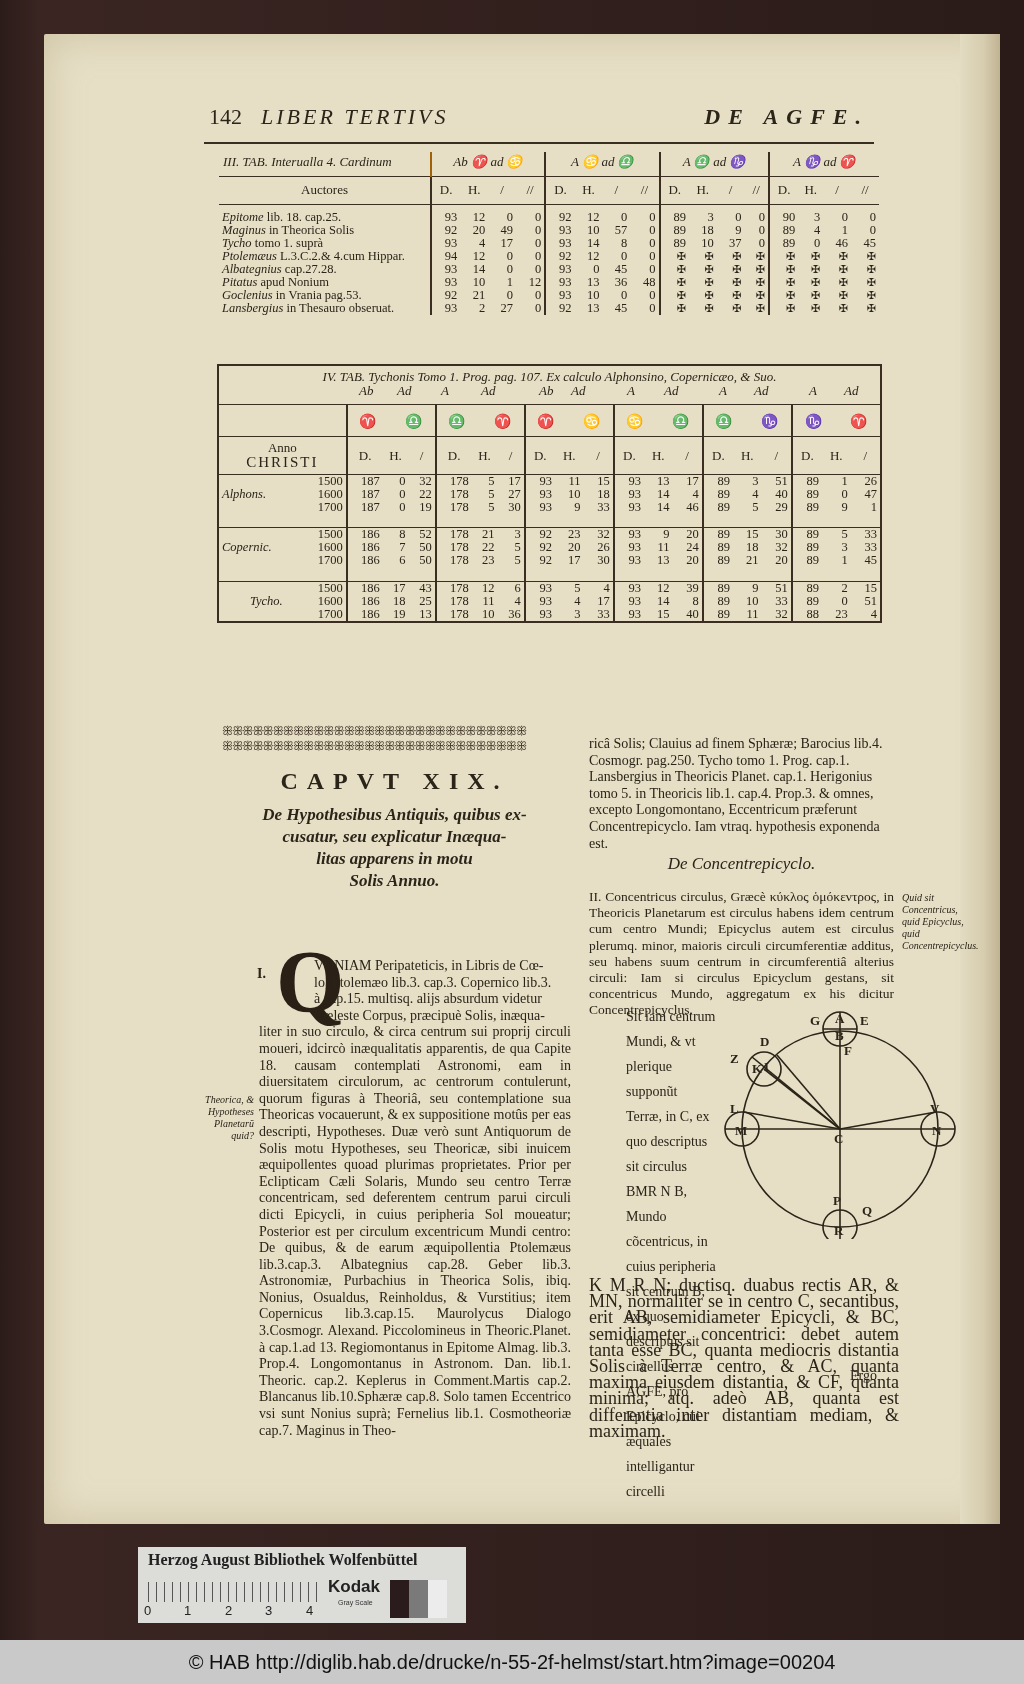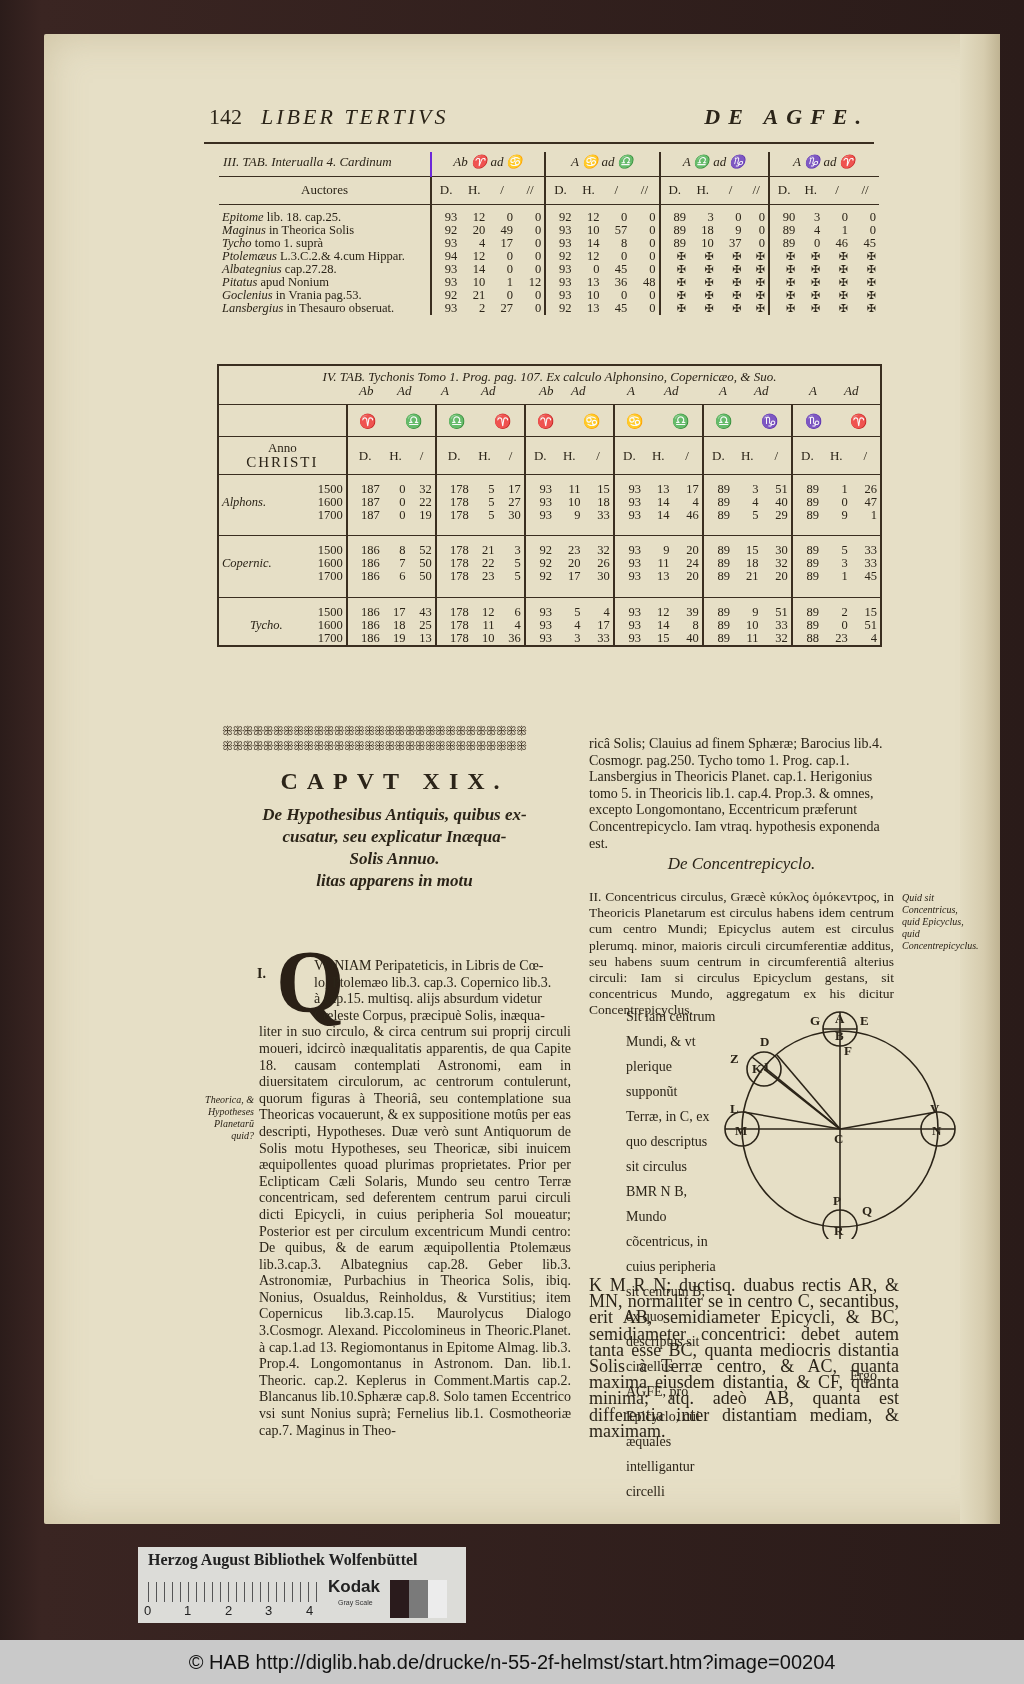--- a/index.html
+++ b/index.html
@@ -15,40 +15,40 @@
   .running-head .subject { position: absolute; right: 0; top: 0; font-weight: bold; letter-spacing: 8px; }
   .rule { position: absolute; height: 2px; background: #3a2e20; }
 
   
   table { border-collapse: collapse; }
   .tab3 { position: absolute; left: 175px; top: 118px; width: 660px; font-size: 12.5px; }
   .tab3 td, .tab3 th { padding: 0 3px; line-height: 13px; text-align: right; font-weight: normal; }
   .tab3 .auth { text-align: left; width: 212px; border-right: 2px solid #3a2e20; white-space: nowrap; }
   .tab3 .grp { border-right: 2px solid #3a2e20; }
   .tab3 .gh { text-align: center; font-style: italic; font-size: 13px; padding: 3px 0 8px; border-bottom: 1px solid #3a2e20; }
-  .tab3 .title { text-align: left; font-style: italic; font-size: 13px; border-bottom: 1px solid #3a2e20; padding: 3px 4px 8px; border-right: 2px solid #6d28d9; }
+  .tab3 .title { text-align: left; font-style: italic; font-size: 13px; border-bottom: 1px solid #3a2e20; padding: 3px 4px 8px; border-right: 2px solid #a16207; }
   .tab3 .unit { text-align: center; font-size: 13px; padding: 6px 2px 8px; border-bottom: 1px solid #3a2e20; }
   .tab3 .auh { text-align: center; font-size: 13px; padding: 6px 0 8px; border-bottom: 1px solid #3a2e20; border-right: 2px solid #3a2e20; }
   .tab3 tbody tr:first-child td { padding-top: 6px; }
   .it { font-style: italic; }
   .cross { font-size: 11px; }
 
   
   .tab4 { position: absolute; left: 173px; top: 330px; width: 665px; font-size: 12.5px; border-left: 2px solid #3a2e20; border-right: 2px solid #3a2e20; border-top: 2px solid #3a2e20; border-bottom: 2px solid #3a2e20; }
   .tab4 td { padding: 0 3px; line-height: 13px; text-align: right; }
   .tab4 .cap { text-align: center; font-style: italic; font-size: 13px; padding: 4px 0 0; line-height: 14px; }
   .tab4 .sub { font-style: italic; font-size: 13px; line-height: 14px; padding-bottom: 6px; border-bottom: 1px solid #3a2e20; }
   .tab4 .sub span { display: inline-block; text-align: center; }
   .tab4 .sign { text-align: center; font-size: 14px; padding: 10px 0 8px; border-bottom: 1px solid #3a2e20; }
   .tab4 .unit { text-align: center; font-size: 13px; padding: 8px 2px 8px; border-bottom: 1px solid #3a2e20; }
   .tab4 .sep { border-right: 2px solid #3a2e20; }
   .tab4 .anno { text-align: center; line-height: 14px; font-size: 13px; padding: 4px 0; border-bottom: 1px solid #3a2e20; }
   .tab4 .anno .big { font-size: 15px; letter-spacing: 2px; }
   .tab4 .gapr td { height: 14px; border-bottom: 1px solid #3a2e20; }
-  .tab4 .first td { padding-top: 8px; }
+  .tab4 .first td { padding-top: 0; }
 
   
   .orn { position: absolute; left: 178px; top: 690px; width: 345px; height: 32px; font-size: 12px; line-height: 15px; letter-spacing: -1px; overflow: hidden; white-space: nowrap; color: #3a2e20; }
   .caput { position: absolute; left: 178px; top: 734px; width: 345px; text-align: center; font-weight: bold; font-size: 24px; letter-spacing: 9px; }
   .cap-sub { position: absolute; left: 178px; top: 770px; width: 345px; text-align: center; font-style: italic; font-size: 17px; line-height: 22px; font-weight: bold; }
   .sec-num { position: absolute; left: 213px; top: 932px; font-size: 14px; font-weight: bold; }
   .dropcap { position: absolute; left: 232px; top: 913px; font-size: 88px; line-height: 70px; font-weight: bold; color: #2a2016; }
   .para1 { position: absolute; left: 215px; top: 924px; width: 312px; font-size: 14px; line-height: 16.6px; }
   .para1 .indent { display: block; padding-left: 55px; }
   .margin-note { position: absolute; font-style: italic; font-size: 10px; line-height: 12px; }
@@ -566,22 +566,22 @@
 
   <div class="orn">
     <div>ꕥꕥꕥꕥꕥꕥꕥꕥꕥꕥꕥꕥꕥꕥꕥꕥꕥꕥꕥꕥꕥꕥꕥꕥꕥꕥꕥꕥꕥꕥ</div>
     <div>ꕥꕥꕥꕥꕥꕥꕥꕥꕥꕥꕥꕥꕥꕥꕥꕥꕥꕥꕥꕥꕥꕥꕥꕥꕥꕥꕥꕥꕥꕥ</div>
   </div>
 
   <div class="caput">CAPVT XIX.</div>
   <div class="cap-sub">
     <div>De Hypothesibus Antiquis, quibus ex-</div>
     <div>cusatur, seu explicatur Inæqua-</div>
+    <div>litas apparens in motu</div>
     <div>Solis Annuo.</div>
-    <div>litas apparens in motu</div>
   </div>
 
   <div class="sec-num">I.</div>
   <div class="dropcap">Q</div>
   <div class="para1">
     <span class="indent">VONIAM Peripateticis, in Libris de Cœ-</span>
     <span class="indent">lo, Ptolemæo lib.3. cap.3. Copernico lib.3.</span>
     <span class="indent">à cap.15. multisq. alijs absurdum videtur</span>
     <span class="indent">Cœleste Corpus, præcipuè Solis, inæqua-</span>
     <span style="display:block;text-align:justify">liter in suo circulo, &amp; circa centrum sui proprij circuli moueri, idcircò inæqualitatis apparentis, de qua Capite 18. causam contemplati Astronomi, eam in diuersitatem circulorum, ac centrorum contulerunt, quorum figuras à Theoriâ, seu contemplatione sua Theoricas vocauerunt, &amp; ex suppositione motûs per eas descripti, Hypotheses. Duæ verò sunt Antiquorum de Solis motu Hypotheses, seu Theoricæ, sibi inuicem æquipollentes quoad plurimas proprietates. Prior per Eclipticam Cæli Solaris, Mundo seu centro Terræ concentricam, sed deferentem centrum parui circuli dicti Epicycli, in cuius peripheria Sol moueatur; Posterior est per circulum excentricum Mundi centro: De quibus, &amp; de earum æquipollentia Ptolemæus lib.3.cap.3. Albategnius cap.28. Geber lib.3. Astronomiæ, Purbachius in Theorica Solis, ibiq. Nonius, Osualdus, Reinholdus, &amp; Vurstitius; item Copernicus lib.3.cap.15. Maurolycus Dialogo 3.Cosmogr. Alexand. Piccolomineus in Theoric.Planet. à cap.1.ad 13. Regiomontanus in Epitome Almag. lib.3. Prop.4. Longomontanus in Astronom. Dan. lib.1. Theoric. cap.2. Keplerus in Comment.Martis cap.2. Blancanus lib.10.Sphæræ cap.8. Solo tamen Eccentrico vsi sunt Nonius suprà; Fernelius lib.1. Cosmotheoriæ cap.7. Maginus in Theo-</span>

